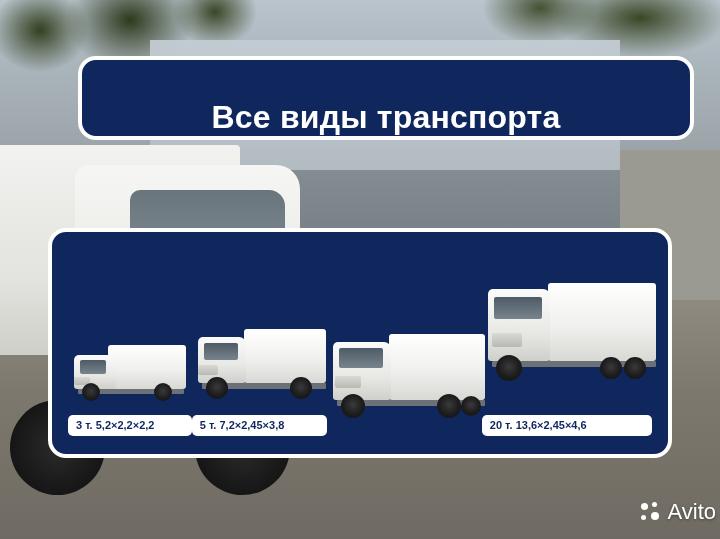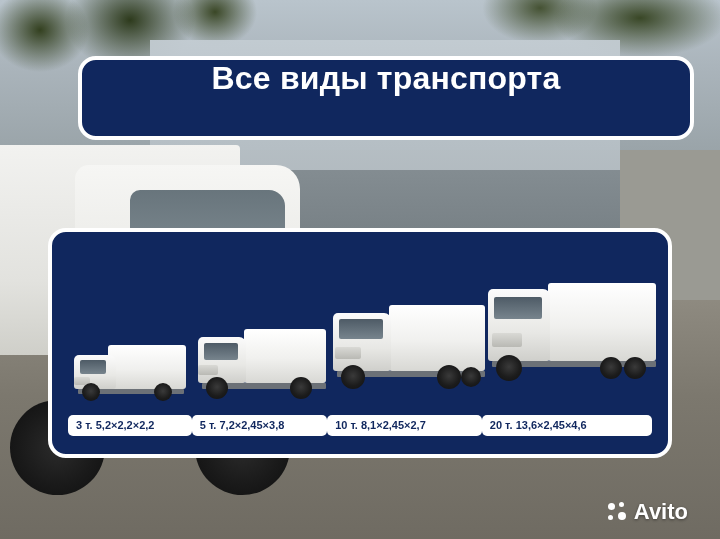--- a/index.html
+++ b/index.html
@@ -99,21 +99,21 @@
   
   .title-card {
     position: absolute;
     left: 78px; top: 56px;
     width: 616px; height: 84px;
     background: #10275e;
     border: 4px solid #ffffff;
     border-radius: 18px;
     box-sizing: border-box;
     display: flex;
-    align-items: flex-start;
+    align-items: flex-end;
     justify-content: center;
   }
   .title-text {
     color: #ffffff;
     font-size: 32px;
     font-weight: bold;
     letter-spacing: .2px;
     white-space: nowrap;
   }
 
@@ -198,27 +198,27 @@
     font-weight: bold;
     border-radius: 5px;
     padding: 5px 8px;
     white-space: nowrap;
     line-height: 1;
   }
 
   
   .watermark {
     position: absolute;
-    right: 32px; bottom: 14px;
+    right: 4px; bottom: 14px;
     display: flex;
     align-items: center;
     gap: 6px;
     color: #ffffff;
     font-size: 22px;
-    font-weight: bold;
+    font-weight: normal;
     text-shadow: 0 1px 3px rgba(0,0,0,.45);
   }
   .wm-dots {
     position: relative;
     width: 20px; height: 20px;
   }
   .wm-dots i {
     position: absolute;
     display: block;
     border-radius: 50%;
@@ -287,21 +287,20 @@
         <div class="truck-art">
           <div class="body-box" style="left:62px; top:10px; width:96px; height:66px;"></div>
           <div class="cab-box" style="left:6px; top:18px; width:58px; height:58px;"></div>
           <div class="glass" style="left:12px; top:24px; width:44px; height:20px;"></div>
           <div class="grill" style="left:8px; top:52px; width:26px; height:12px;"></div>
           <div class="chassis" style="left:10px; top:76px; width:148px; height:6px;"></div>
           <div class="wheel" style="left:14px; top:70px; width:24px; height:24px;"></div>
           <div class="wheel" style="left:110px; top:70px; width:24px; height:24px;"></div>
           <div class="wheel" style="left:134px; top:72px; width:20px; height:20px;"></div>
         </div>
-        <div class="spec-label">10 т. 8,1×2,45×2,7</div>
       </div>
 
       <div class="truck-cell c3">
         <div class="truck-art">
           <div class="body-box" style="left:66px; top:4px; width:108px; height:78px;"></div>
           <div class="cab-box" style="left:6px; top:10px; width:62px; height:72px;"></div>
           <div class="glass" style="left:12px; top:18px; width:48px; height:22px;"></div>
           <div class="grill" style="left:10px; top:54px; width:30px; height:14px;"></div>
           <div class="chassis" style="left:10px; top:82px; width:164px; height:6px;"></div>
           <div class="wheel" style="left:14px; top:76px; width:26px; height:26px;"></div>

